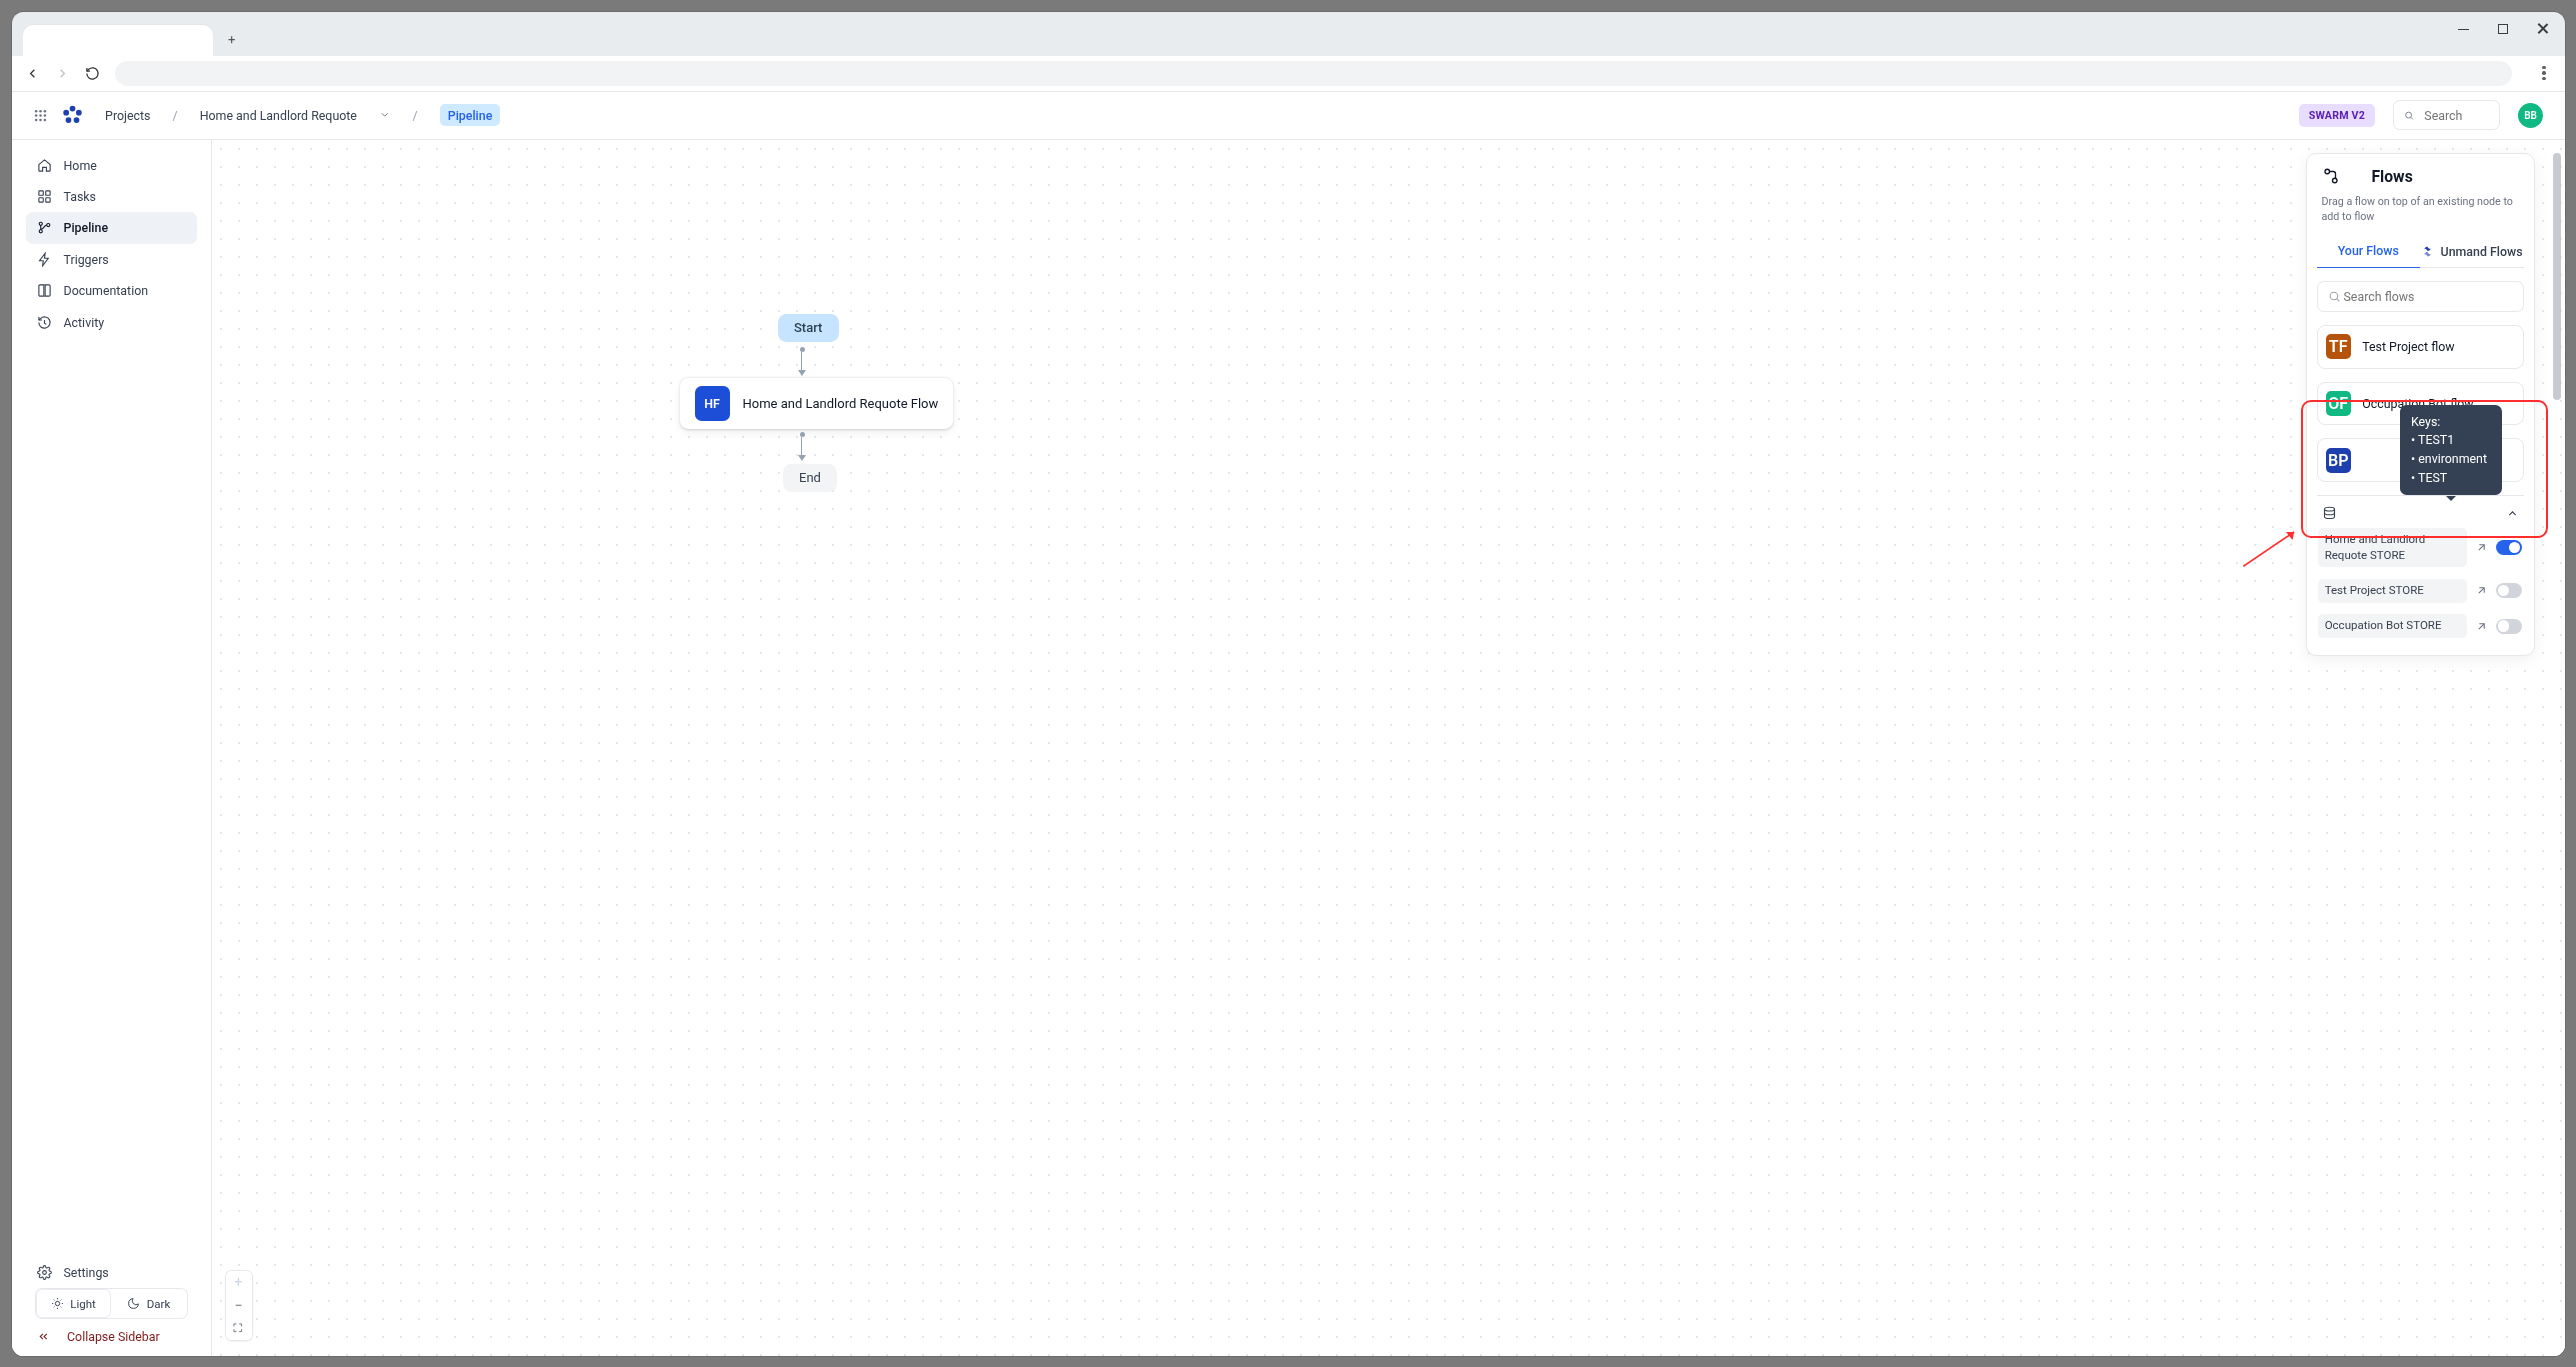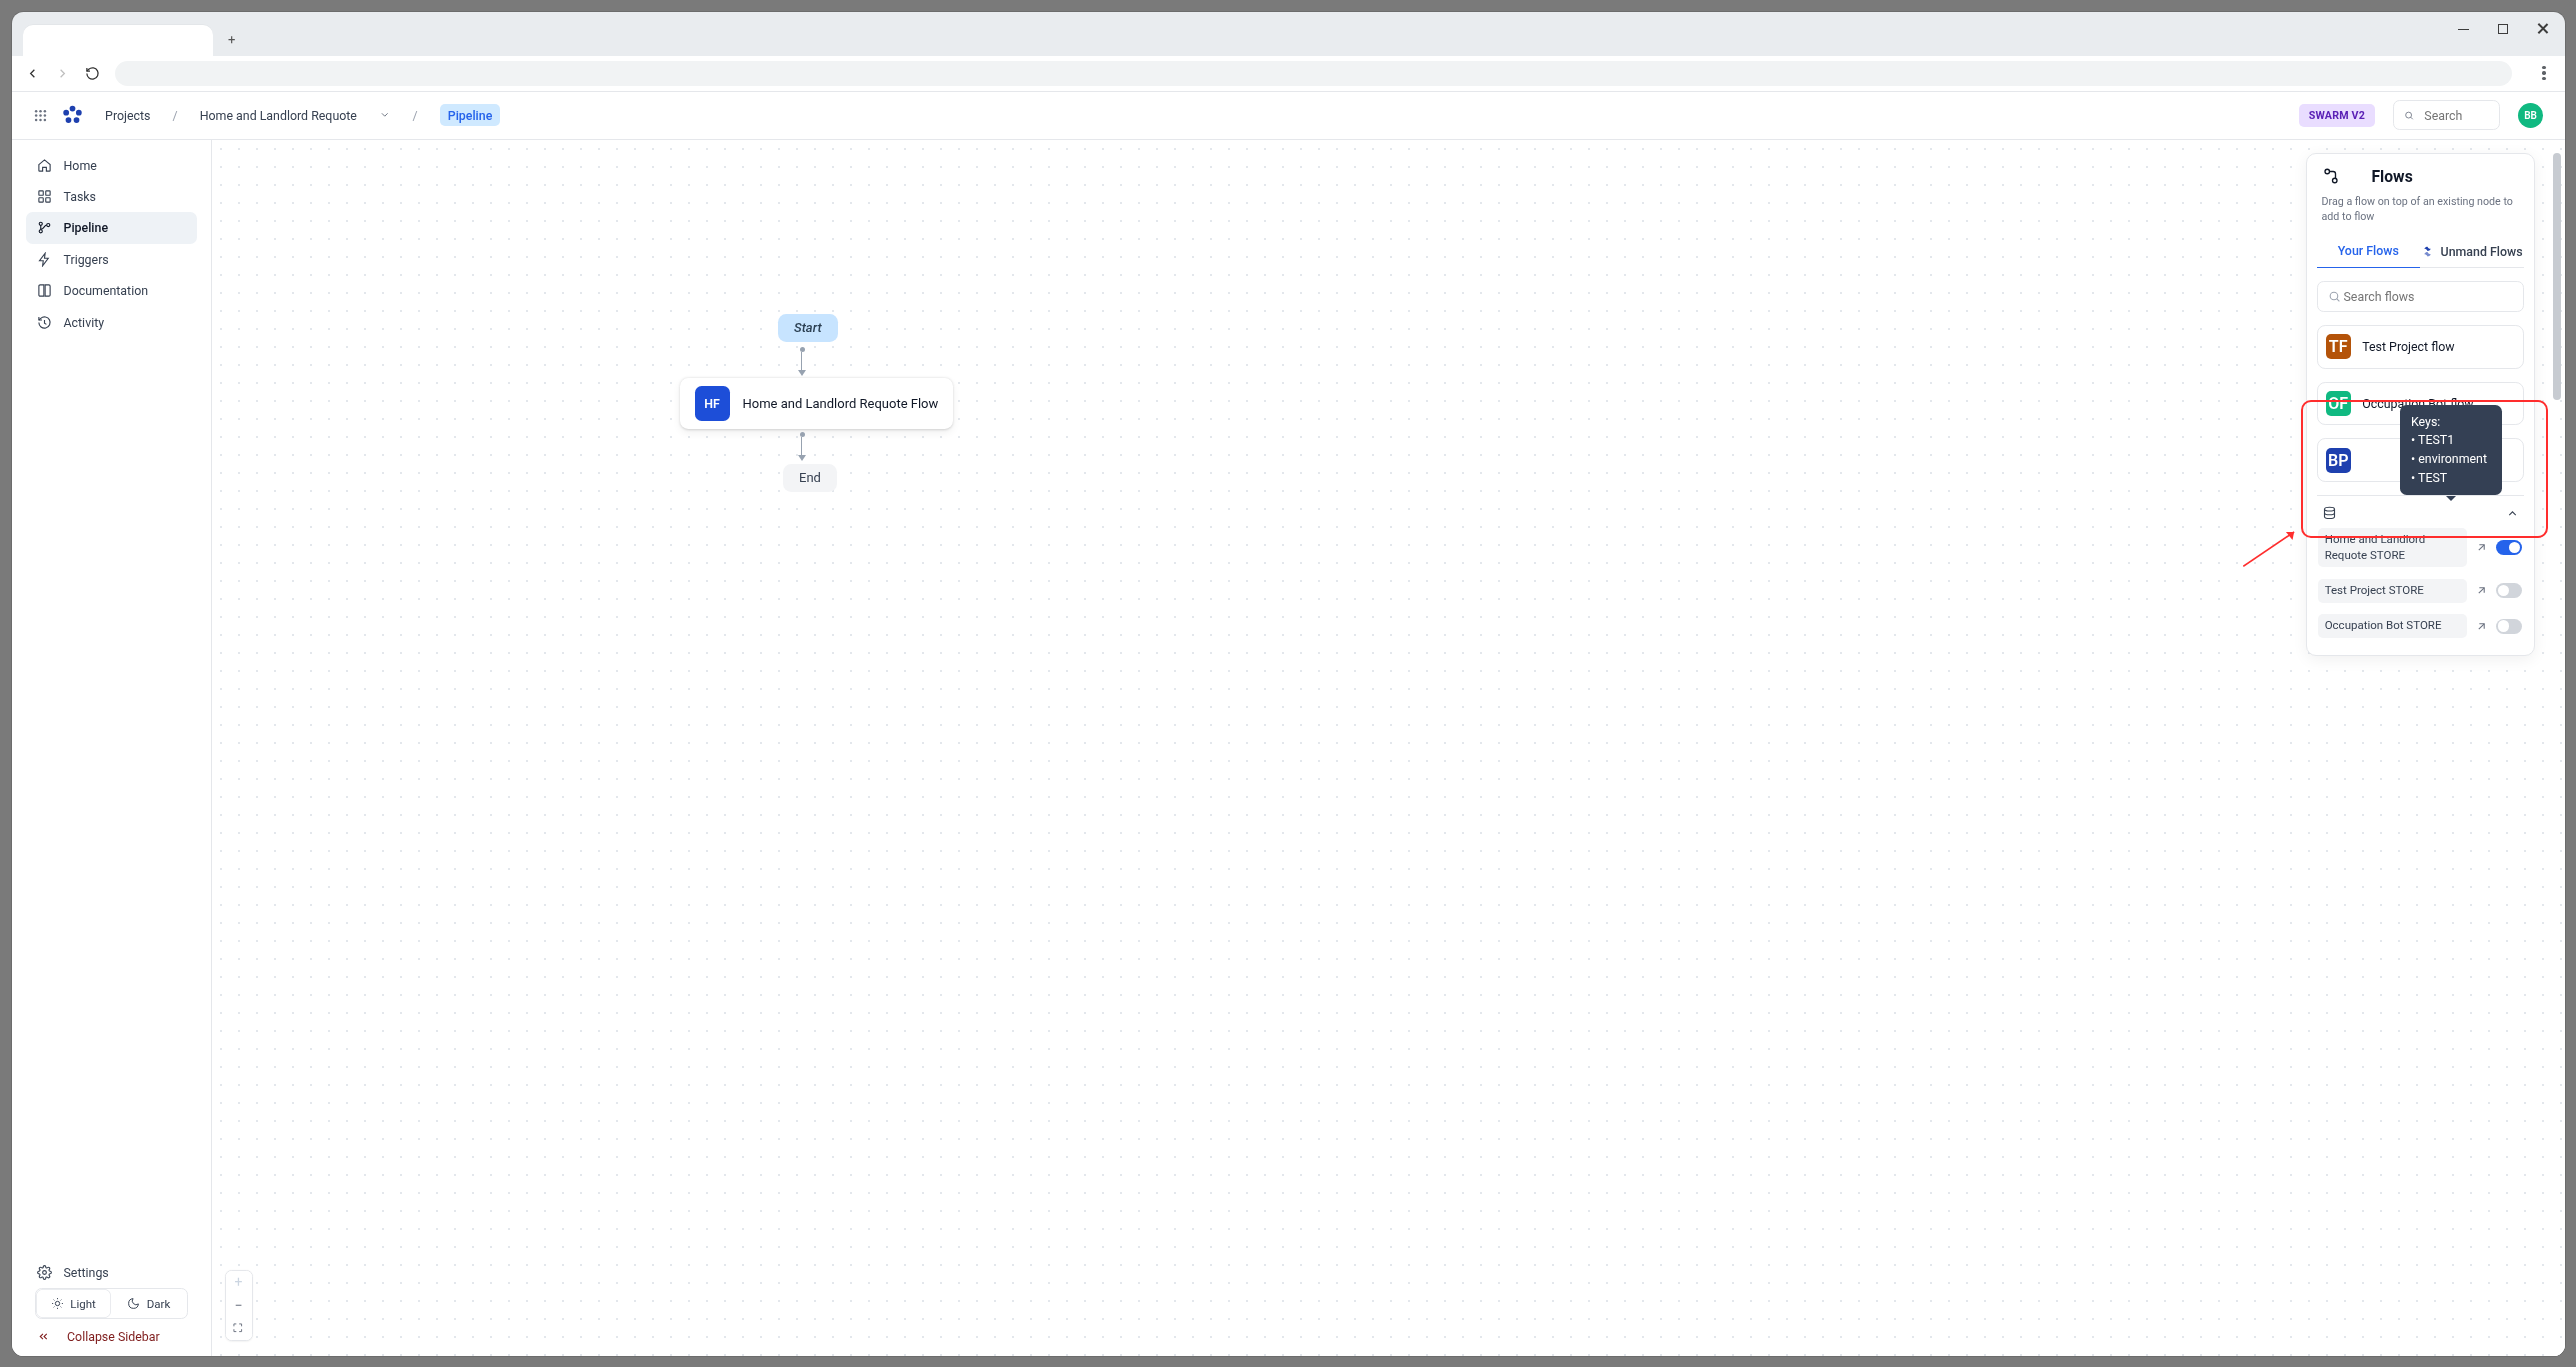--- a/index.html
+++ b/index.html
@@ -348,21 +348,21 @@
                 <path d="M11 17l-5-5 5-5"></path>
                 <path d="M18 17l-5-5 5-5"></path>
               </svg>
             <span>Collapse Sidebar</span>
           </div>
         </div>
 
         <div class="canvas-wrap">
           <div class="canvas"></div>
 
-          <div class="node start" style="left:566px;top:174px;font-style:italic;">
+          <div class="node start" style="left:566px;top:174px;">
             <span>Start</span>
           </div>
 
           <div class="edge dot" style="left:588px;top:207px;"></div>
           <div class="edge" style="left:589px;top:212px;width:1.6px;height:18px;"></div>
           <div class="edge arrow" style="left:586px;top:230px;"></div>
 
           <div class="node" style="left:468px;top:238px;">
             <div class="node-badge blue">HF</div>
             <span>Home and Landlord Requote Flow</span>

